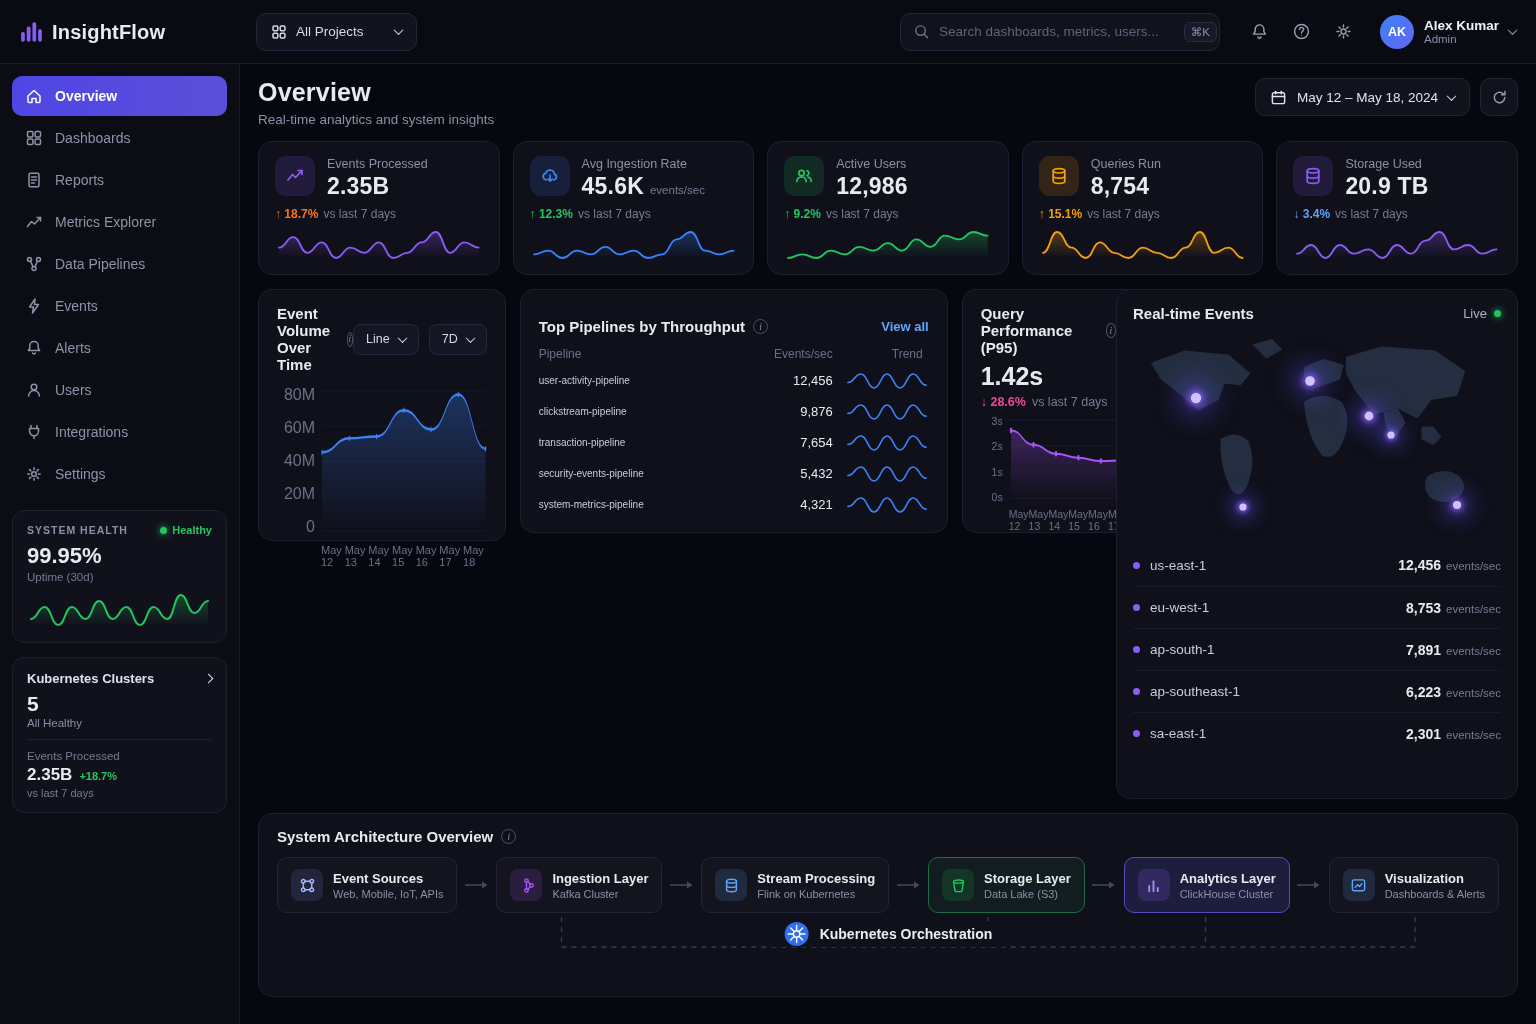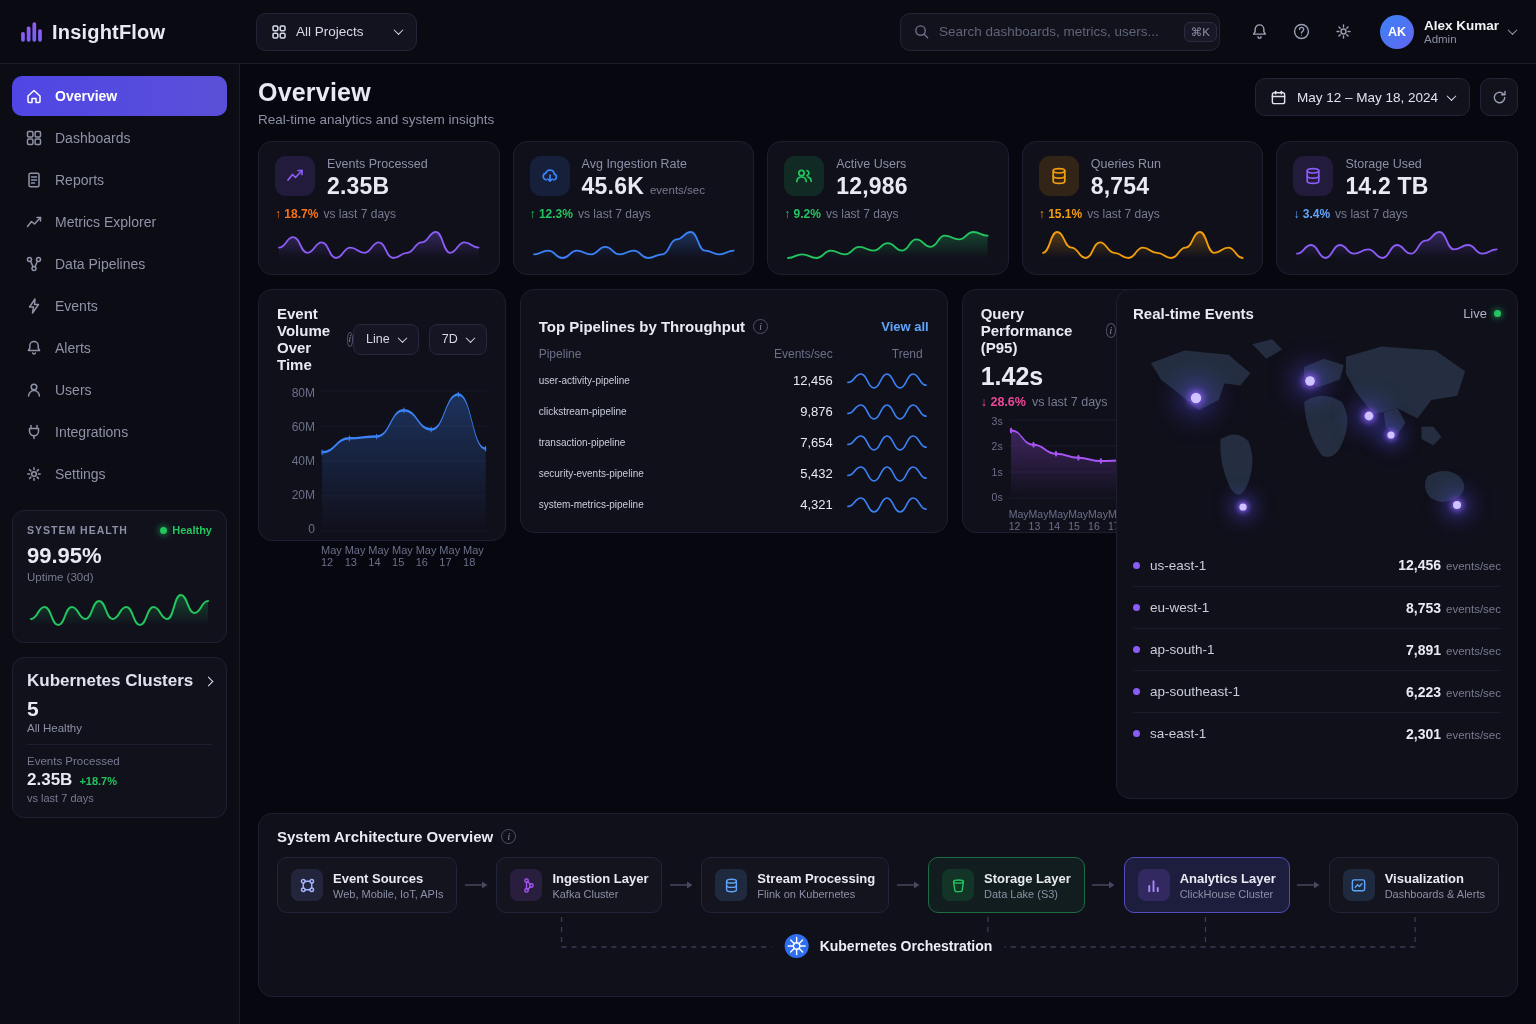--- a/index.html
+++ b/index.html
@@ -34,21 +34,21 @@
   .sidebar{width:240px;min-width:240px;background:#0c0c15;border-right:1px solid #1b1b2a;padding:12px 12px 0;display:flex;flex-direction:column}
   .nav-item{display:flex;align-items:center;gap:12px;padding:11px 13px;border-radius:10px;color:#8f93a8;font-size:14px;margin-bottom:2px}
   .nav-item.active{background:linear-gradient(90deg,#4f46e5,#5b4fd8);color:#fff;font-weight:700}
   .side-card{background:#11111c;border:1px solid #1f1f31;border-radius:12px;padding:13px 14px;margin-top:14px}
   .sh-head{display:flex;justify-content:space-between;align-items:center}
   .sh-title{font-size:10.5px;letter-spacing:1px;color:#8b90a6;font-weight:700}
   .sh-badge{display:flex;align-items:center;gap:5px;font-size:11px;color:#22c55e;font-weight:700}
   .sh-value{font-size:22px;font-weight:800;margin-top:7px}
   .sh-cap{font-size:11.5px;color:#767b90;margin-top:2px}
   .sh-spark{height:38px;margin-top:8px}
-  .k8-head{display:flex;justify-content:space-between;align-items:center;color:#dfe2ee;font-size:17px;font-weight:600}
+  .k8-head{display:flex;justify-content:space-between;align-items:center;color:#dfe2ee;font-size:13px;font-weight:600}
   .k8-count{font-size:21px;font-weight:800;margin-top:6px}
   .k8-status{font-size:11.5px;color:#8b90a6;margin-top:1px}
   .k8-div{border-top:1px solid #1f1f31;margin:10px 0}
   .k8-mlabel{font-size:11.5px;color:#767b90}
   .k8-mrow{display:flex;align-items:baseline;gap:7px;margin-top:3px}
   .k8-mval{font-size:17px;font-weight:800}
   .k8-mdelta{font-size:11px;color:#22c55e;font-weight:700}
   .k8-mcap{font-size:11px;color:#767b90;margin-top:2px}
   .gdot{width:7px;height:7px;border-radius:50%;background:#22c55e;box-shadow:0 0 7px #22c55e}
 
@@ -82,21 +82,21 @@
   .card-head{display:flex;justify-content:space-between;align-items:center}
   .title-wrap{display:flex;align-items:center;gap:8px}
   .card-title{font-size:15px;font-weight:700}
   .info{width:15px;height:15px;border:1.2px solid #4c516b;border-radius:50%;color:#8b90a6;font-size:9.5px;display:inline-flex;align-items:center;justify-content:center}
   .info::after{content:"i";font-family:"Liberation Serif",serif;font-style:italic}
   .pill{display:flex;align-items:center;gap:9px;height:31px;padding:0 12px;background:#151523;border:1px solid #27273e;border-radius:8px;font-size:12.5px;color:#d6d9e6}
   .link{font-size:13px;color:#60a5fa;font-weight:600}
 
   .ev-card{height:252px;padding:15px 18px}
   .ev-chart{display:flex;gap:6px;margin-top:13px}
-  .y-ticks{display:flex;flex-direction:column;justify-content:space-between;align-items:flex-end;width:38px;font-size:12px;color:#6b7089}
+  .y-ticks{display:flex;flex-direction:column;justify-content:space-between;align-items:flex-end;width:38px;font-size:16px;color:#6b7089}
   .ev-chart .plot{flex:1;height:150px}
   .x-ticks{display:flex;justify-content:space-between;font-size:11px;color:#6b7089;margin-top:8px}
   .ev-x{margin-left:44px}
 
   .rt-card{width:402px;min-width:402px;height:510px;padding:15px 16px}
   .live-wrap{display:flex;align-items:center;gap:7px;font-size:13px;color:#aeb2c4}
   .map{position:relative;height:206px;margin-top:10px;border-radius:10px;overflow:hidden}
   .map-marker{position:absolute;width:8px;height:8px;margin:-4px 0 0 -4px;border-radius:50%;background:#cfc4ff;box-shadow:0 0 6px 2px rgba(139,92,246,.95),0 0 20px 9px rgba(88,80,236,.5);transform:scale(var(--s,1))}
   .rt-list{margin-top:6px}
   .rt-row{display:flex;align-items:center;height:42px;border-top:1px solid #1a1a2b;gap:10px}
@@ -130,21 +130,21 @@
   .arch-row{display:flex;align-items:center;justify-content:space-between;margin-top:12px}
   .arch-node{display:flex;align-items:center;gap:10px;padding:11px 13px;background:#14141f;border:1px solid #23233a;border-radius:10px}
   .arch-node.acc-green{border-color:#1f6b46;background:rgba(34,197,94,.08)}
   .arch-node.acc-purple{border-color:#544cc0;background:rgba(99,102,241,.16)}
   .arch-chip{width:32px;height:32px;border-radius:8px;display:flex;align-items:center;justify-content:center}
   .arch-title{font-size:13px;font-weight:700;white-space:nowrap}
   .arch-sub{font-size:11px;color:#8b90a6;margin-top:2px;white-space:nowrap}
   .arch-arrow{flex:0 0 auto;margin:0 4px}
   .arch-orch{position:relative;height:56px;margin-top:4px}
   .orch-lines{position:absolute;inset:0;width:100%;height:100%}
-  .orch-badge{position:absolute;left:50%;top:16px;transform:translateX(-50%);display:flex;align-items:center;gap:10px;background:#10101b;padding:0 12px}
+  .orch-badge{position:absolute;left:50%;top:4px;transform:translateX(-50%);display:flex;align-items:center;gap:10px;background:#10101b;padding:0 12px}
   .orch-label{font-size:14px;font-weight:700;color:#eceef6;white-space:nowrap}
 </style>
 </head>
 <body>
 
 <header class="topbar" data-interactable="false">
   <div class="logo-area" data-interactable="false">
     <svg width="24" height="24" viewBox="0 0 22 22" data-interactable="false">
       <defs>
           <linearGradient id="lg1" x1="0" y1="1" x2="1" y2="0">
@@ -506,21 +506,21 @@
           <div class="chip" data-interactable="false" style="color: rgb(139, 92, 246); background: rgba(139, 92, 246, 0.15);">
             <svg class="icn" width="20" height="20" viewBox="0 0 20 20" style="stroke-width:1.7">
                 <ellipse cx="10" cy="4.8" rx="5.8" ry="2.2"></ellipse>
                 <path d="M4.2 4.8v10.4c0 1.2 2.6 2.2 5.8 2.2s5.8-1 5.8-2.2V4.8"></path>
                 <path d="M4.2 10c0 1.2 2.6 2.2 5.8 2.2s5.8-1 5.8-2.2"></path>
               </svg>
           </div>
           <div>
             <div class="kpi-label" data-interactable="false">Storage Used</div>
             <div class="kpi-vrow">
-                <span class="kpi-value" data-interactable="false">14.2 TB</span>
+                <span class="kpi-value" data-interactable="false">20.9 TB</span>
                 <span class="kpi-unit" data-interactable="false"></span>
               </div>
           </div>
         </div>
         <div class="kpi-delta">
           <span class="pct" data-interactable="false" style="color: rgb(96, 165, 250);"><span>↓</span> <span>3.4%</span></span>
           <span class="cap" data-interactable="false">vs last 7 days</span>
         </div>
         <div class="kpi-spark" data-interactable="false">
             <svg viewBox="0 0 210 34" preserveAspectRatio="none" style="width: 100%; height: 100%;">

